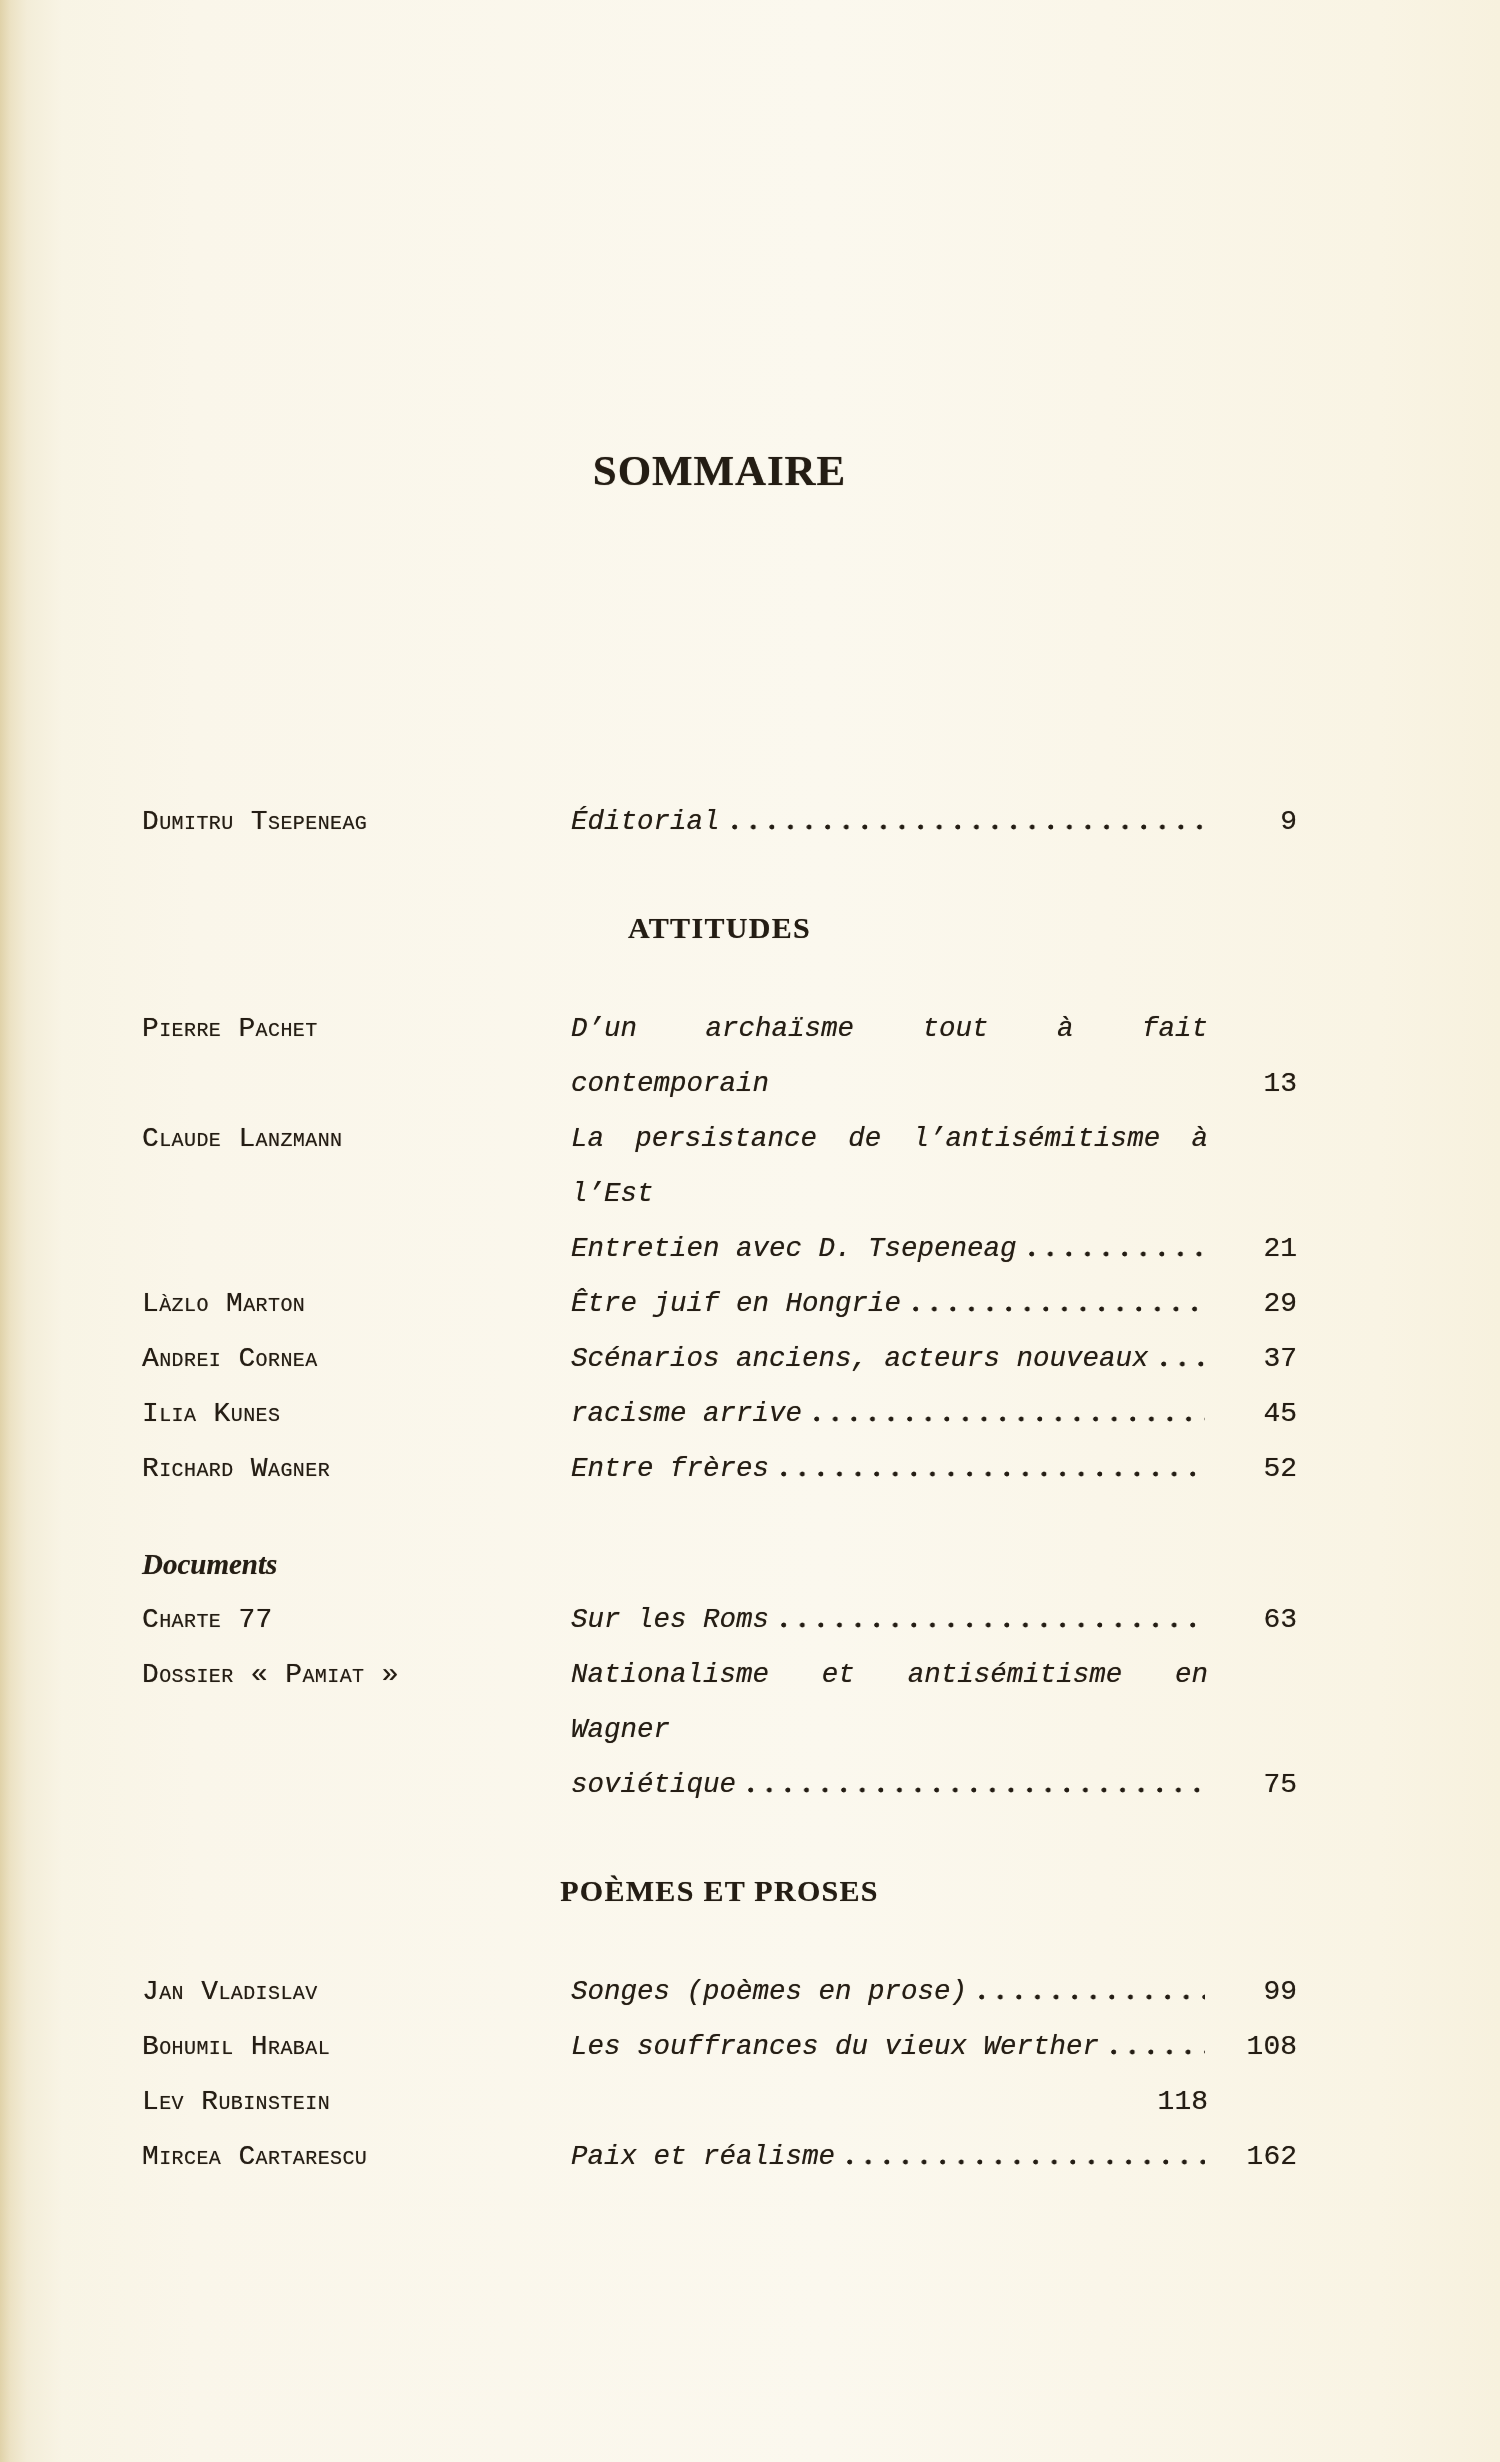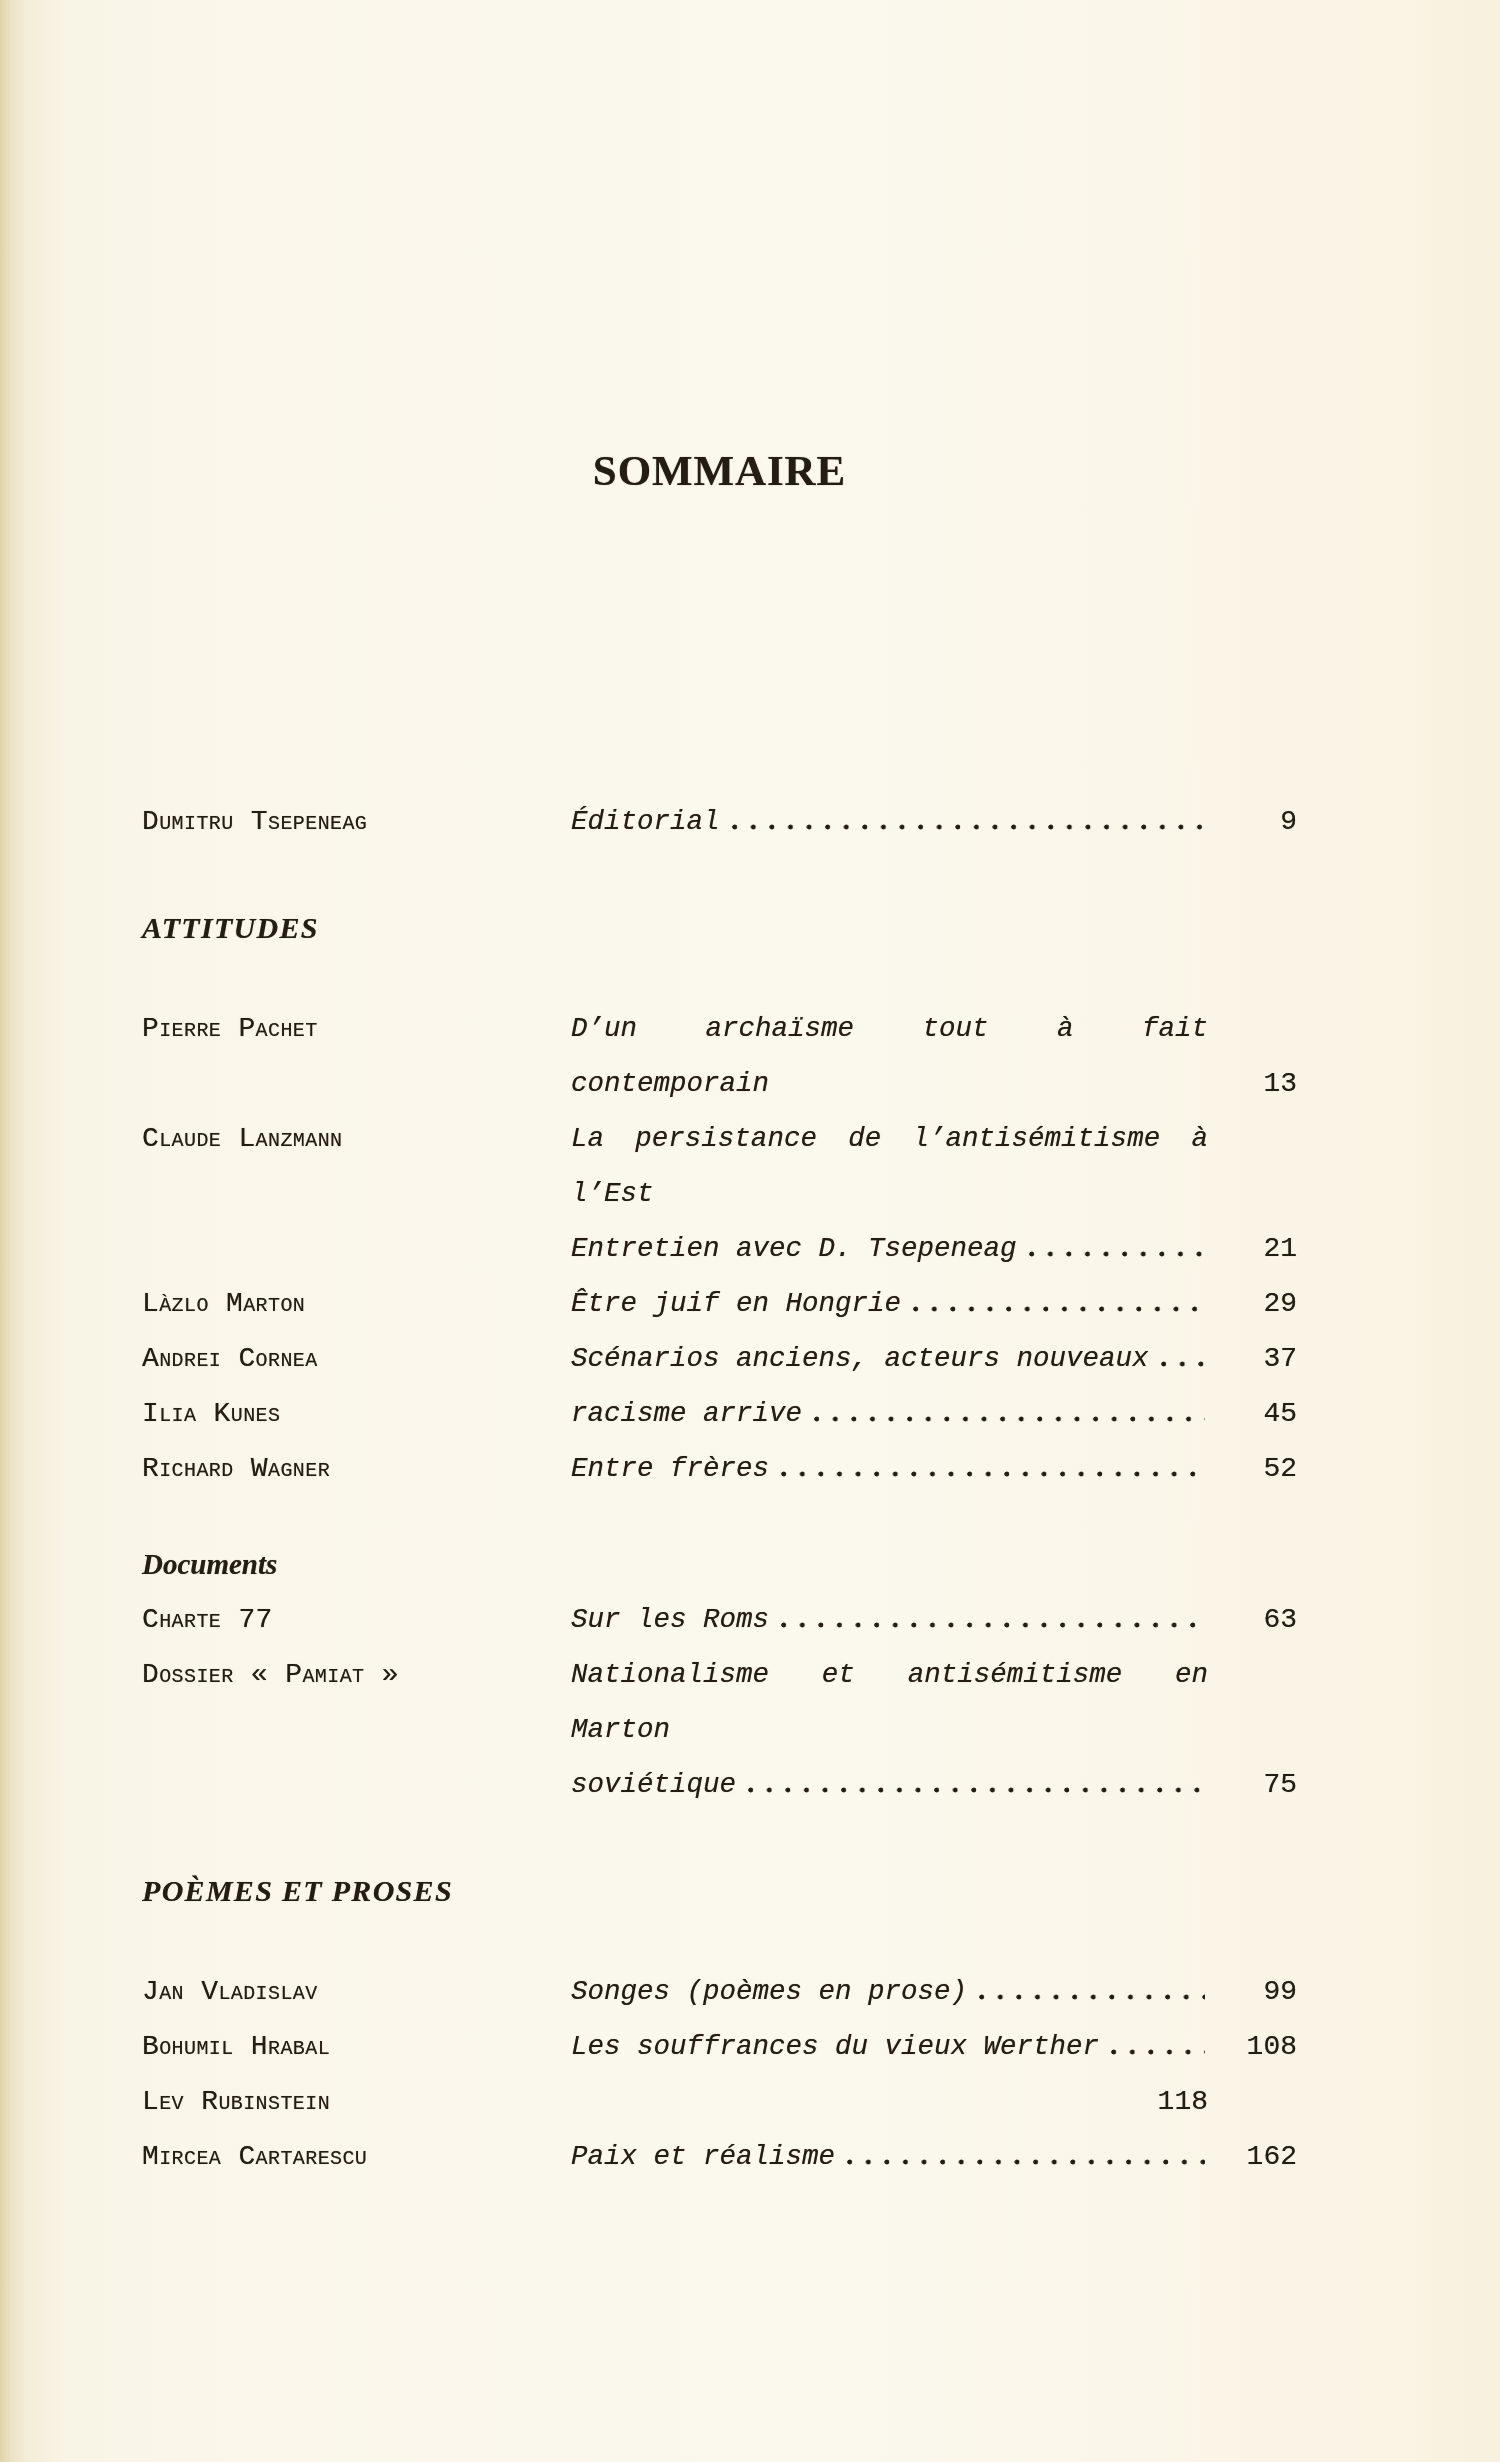--- a/index.html
+++ b/index.html
@@ -34,27 +34,26 @@
     text-align:center;
     text-shadow:0 0 0.9px rgba(35,25,12,.7);
   }
   .toc{
     display:block;
     margin-top:300px;
     font-size:27.5px;
     text-shadow:0 0 0.7px rgba(35,25,12,.6);
   }
   .section-heading{
-    text-align:left;
+    text-align:center;
     font-size:30px;
     font-weight:700;
     letter-spacing:1.3px;
     line-height:55px;
     margin:51px 0 46px 0;
-    font-style:italic;
   }
   .subsection-label{
     font-style:italic;
     font-weight:700;
     font-size:29px;
     line-height:55px;
     margin-top:41px;
   }
   .entry{
     display:grid;
@@ -186,21 +185,21 @@
               <span class="t-text">Sur les Roms</span>
               <span class="leader"></span>
             </div>
           </div>
           <div class="pagenum">63</div>
         </div>
         <div class="entry">
           <div class="author">Dossier « Pamiat »</div>
           <div class="titles">
             <div class="t-line justify">
-              <span class="t-text">Nationalisme et antisémitisme en Marton</span>
+              <span class="t-text">Nationalisme et antisémitisme en Wagner</span>
             </div>
             <div class="t-line">
               <span class="t-text">soviétique</span>
               <span class="leader"></span>
             </div>
           </div>
           <div class="pagenum">75</div>
         </div>
         <div class="section-heading">POÈMES ET PROSES</div>
         <div class="entry">

